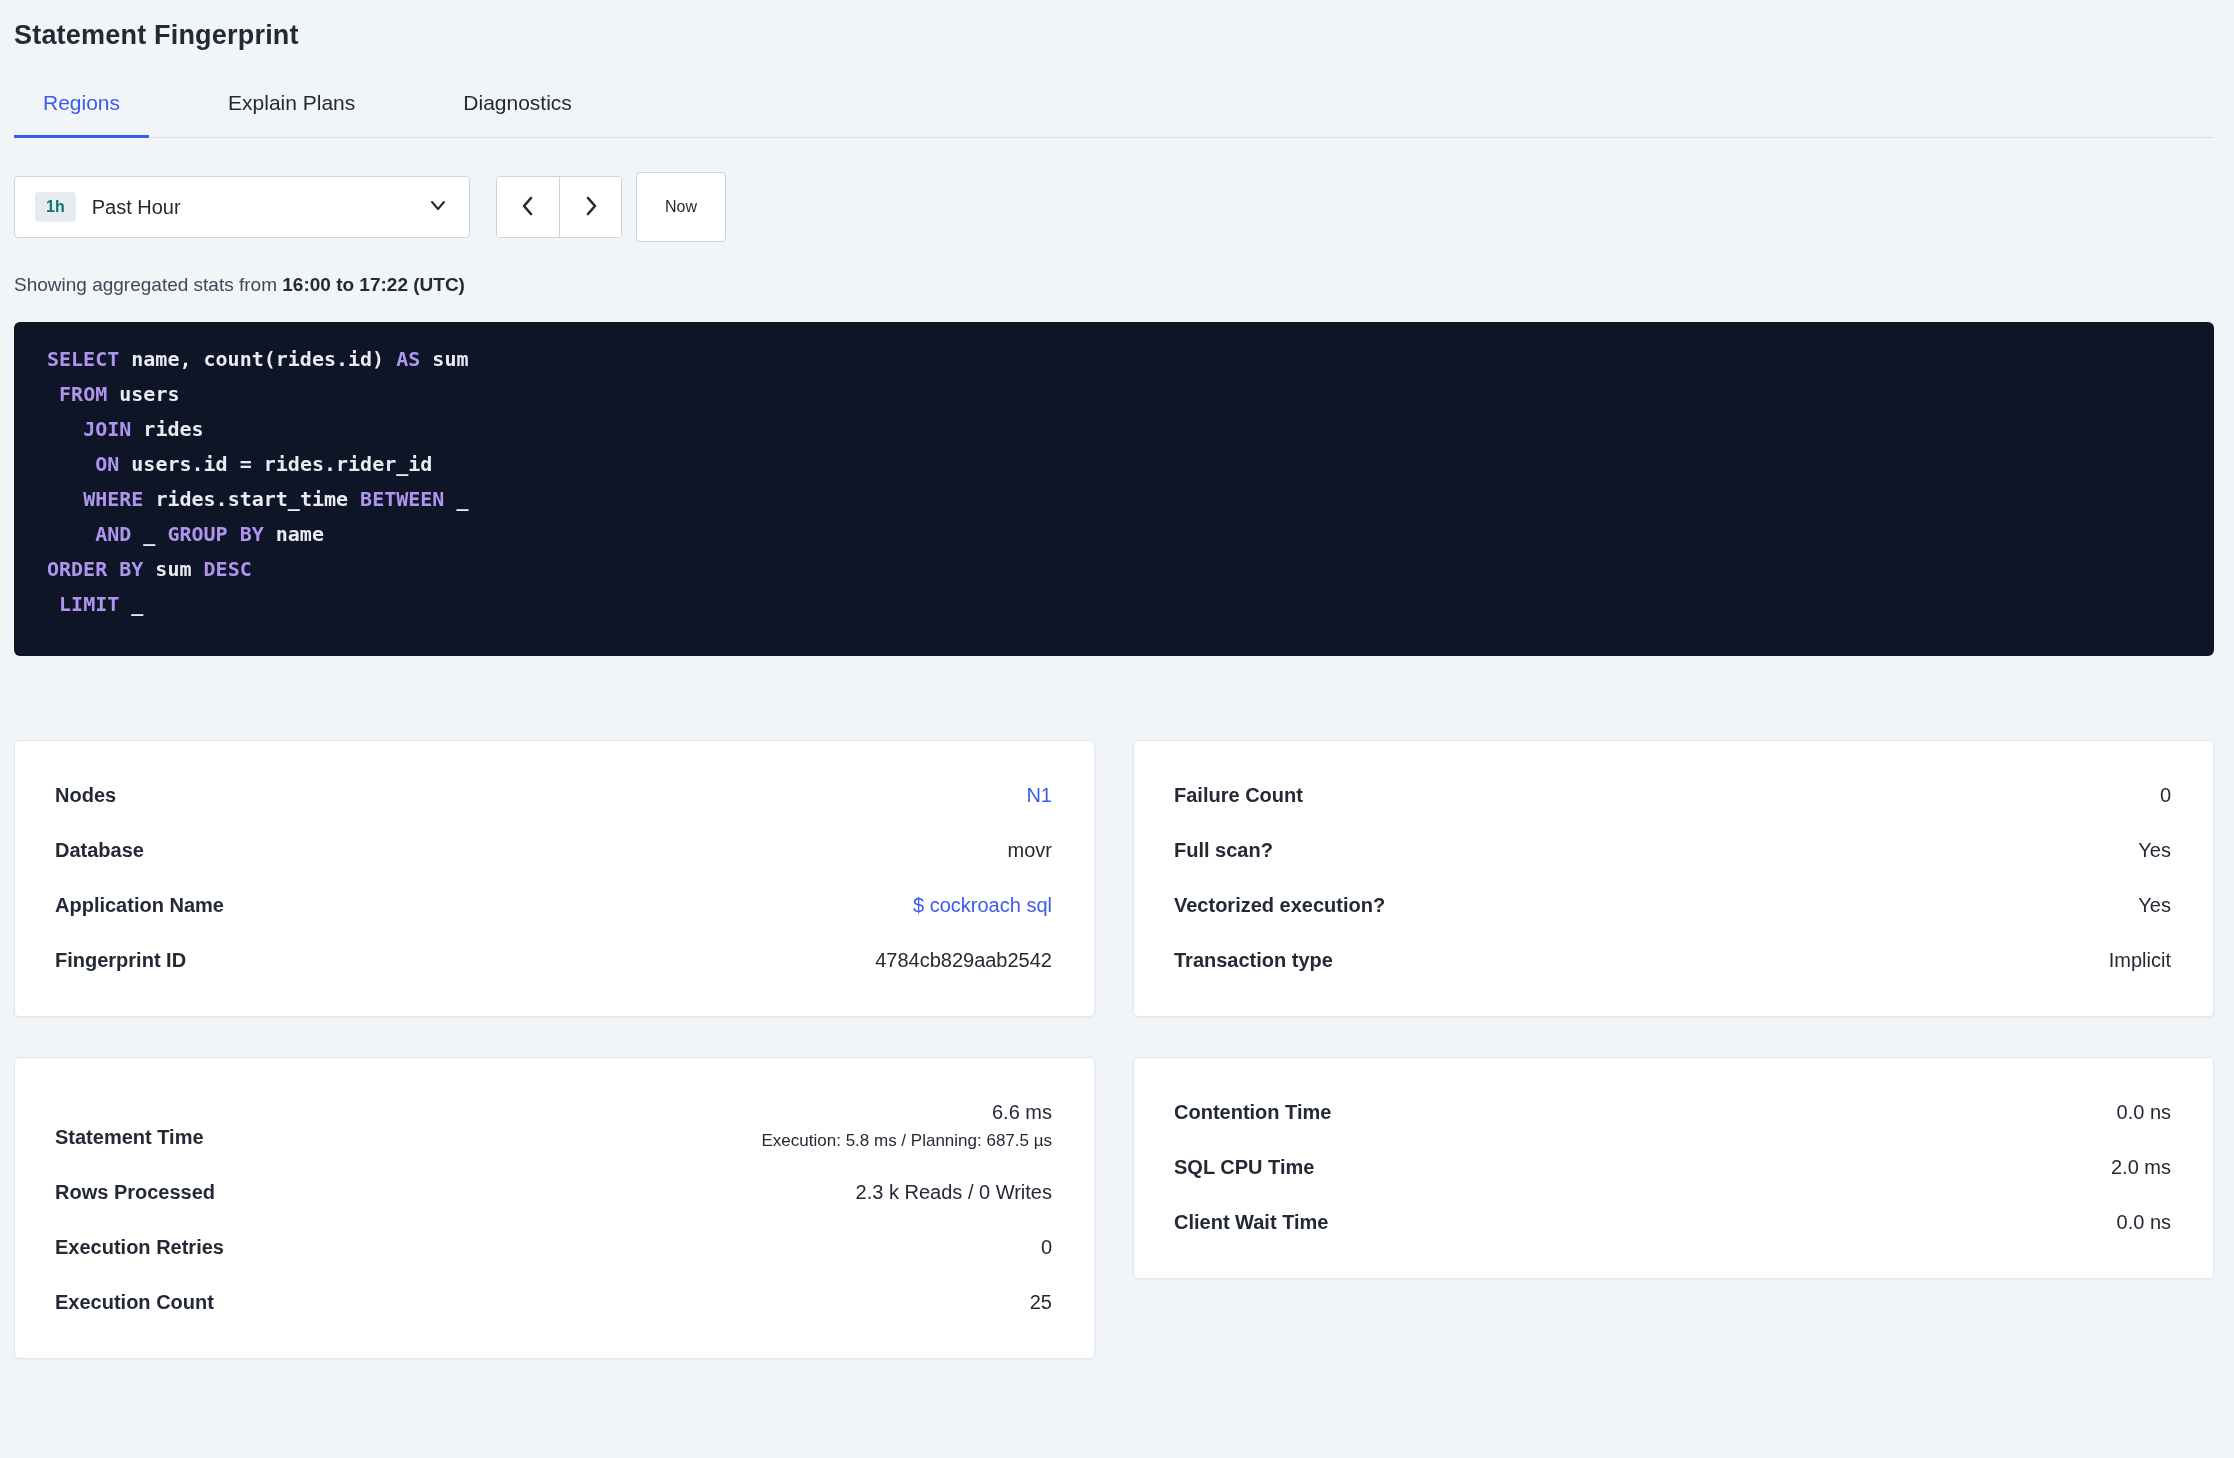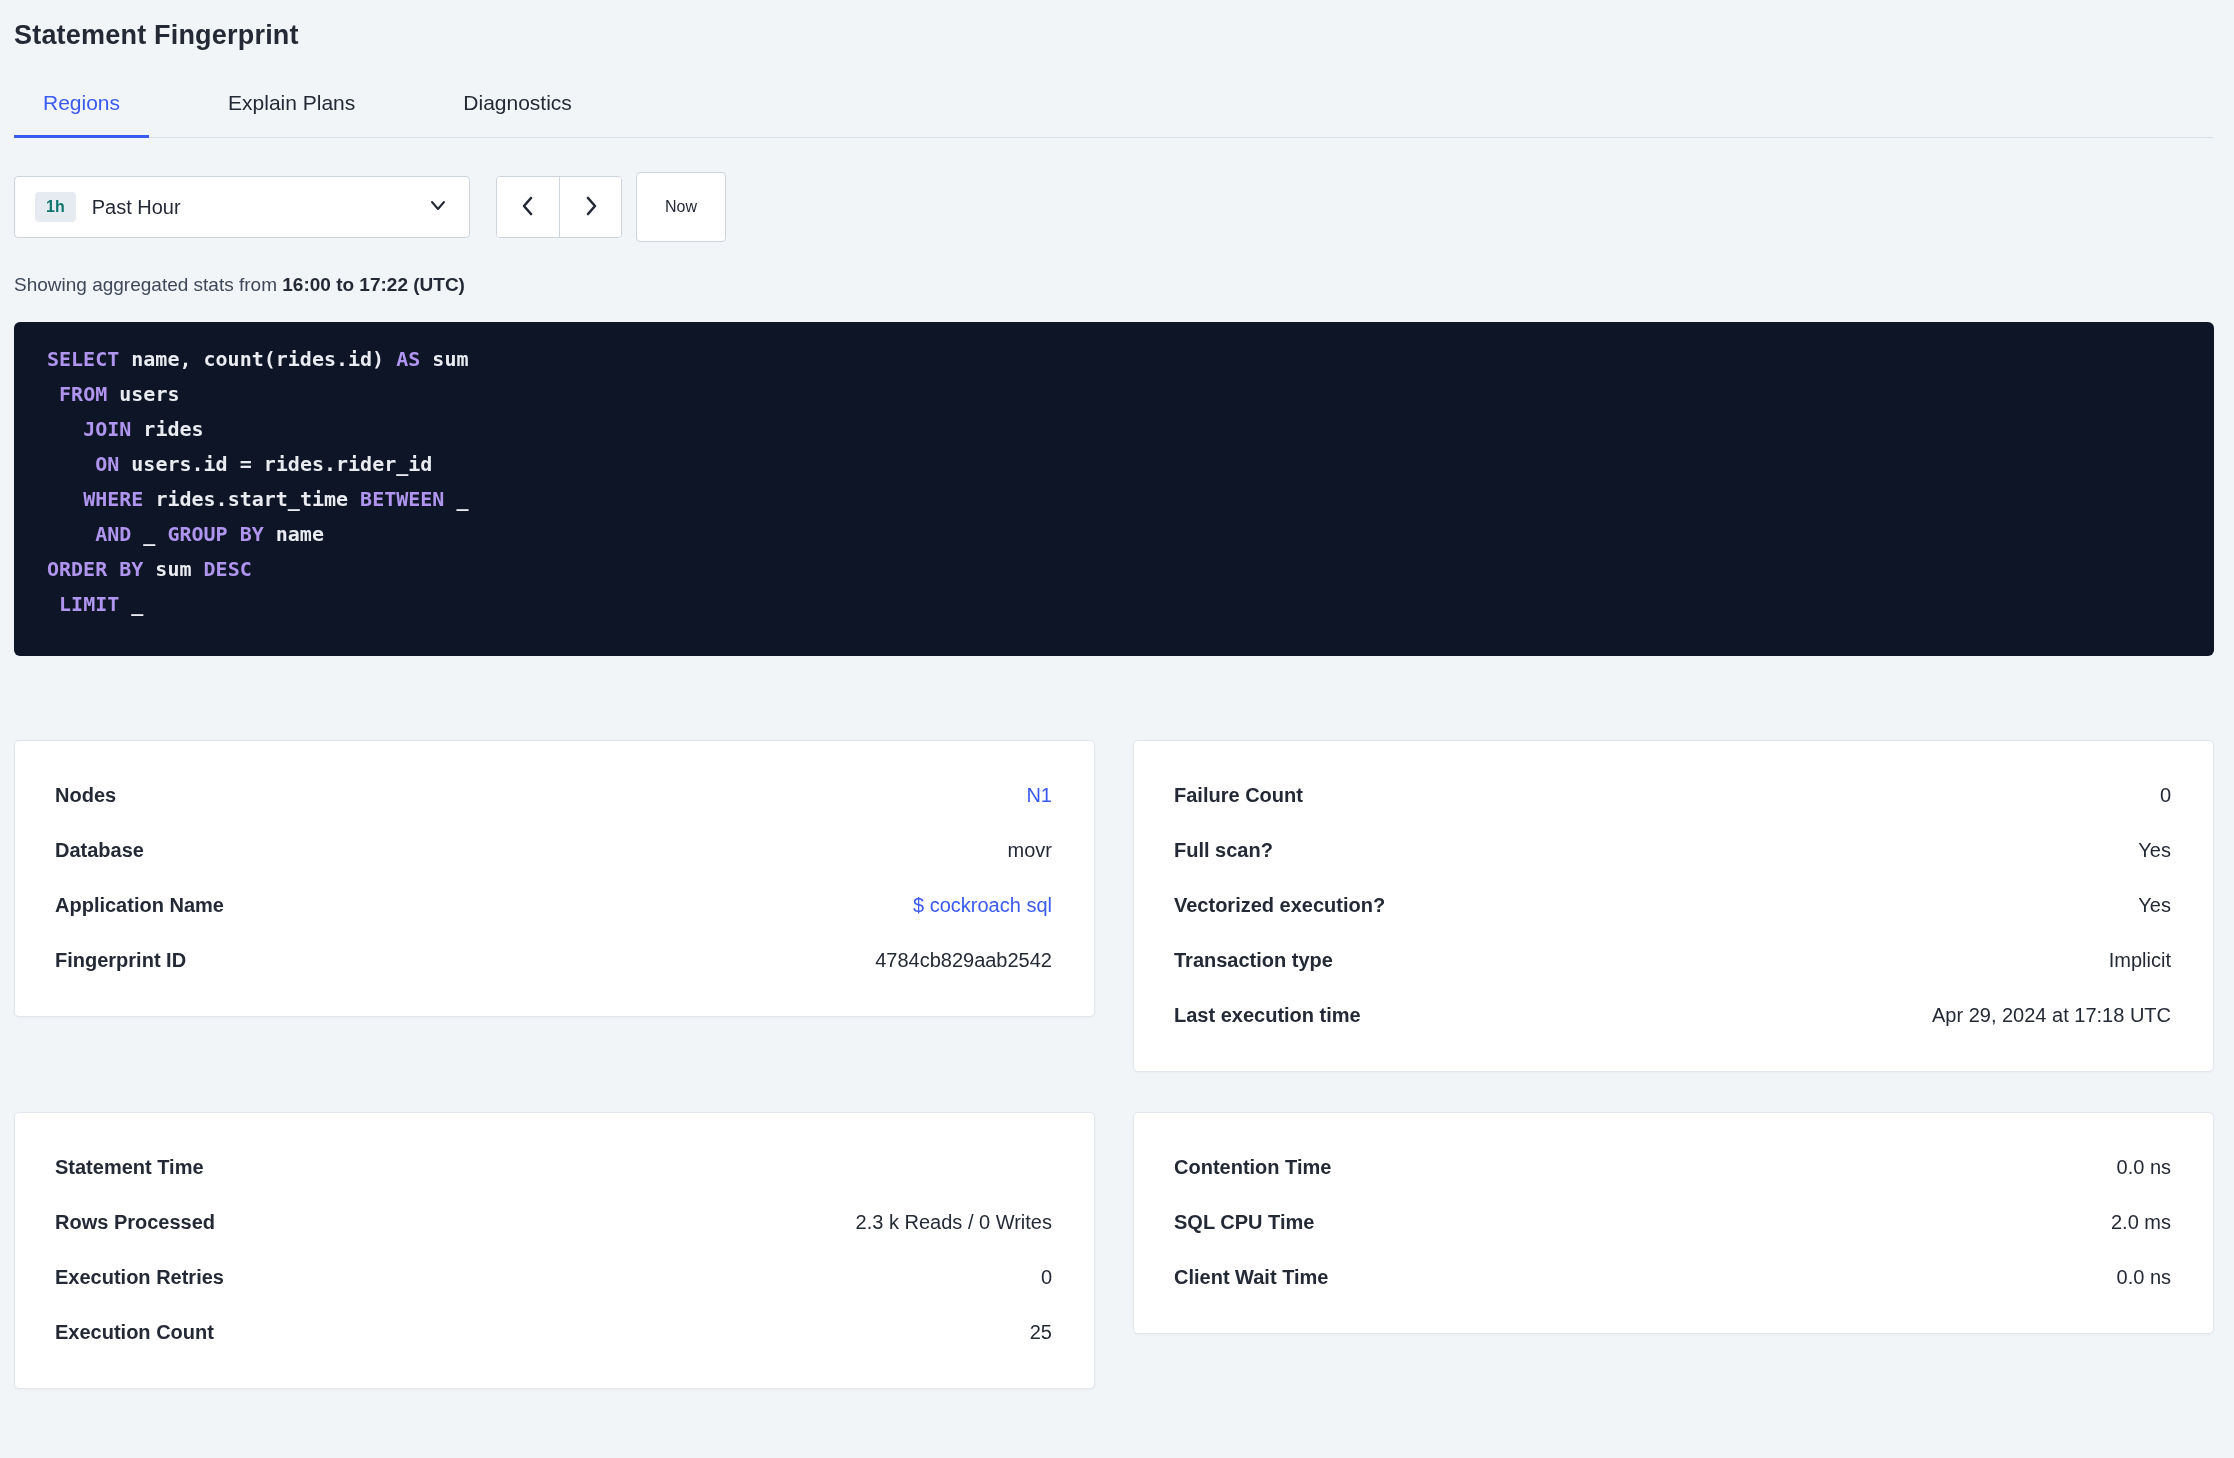--- a/index.html
+++ b/index.html
@@ -162,28 +162,25 @@
           <span class="row-value-wrap"><span class="row-value">Yes</span></span>
         </div>
         <div class="card-row">
           <span class="row-label">Vectorized execution?</span>
           <span class="row-value-wrap"><span class="row-value">Yes</span></span>
         </div>
         <div class="card-row">
           <span class="row-label">Transaction type</span>
           <span class="row-value-wrap"><span class="row-value">Implicit</span></span>
         </div>
-        <div class="card-row">
-          <span class="row-label">Last execution time</span>
-          <span class="row-value-wrap"><span class="row-value">Apr 29, 2024 at 17:18 UTC</span></span>
-        </div>
       </div>
       <div class="card">
         <div class="card-row">
           <span class="row-label">Statement Time</span>
+          <span class="row-value-wrap"><span class="row-value">6.6 ms</span><span class="row-sub">Execution: 5.8 ms / Planning: 687.5 µs</span></span>
         </div>
         <div class="card-row">
           <span class="row-label">Rows Processed</span>
           <span class="row-value-wrap"><span class="row-value">2.3 k Reads / 0 Writes</span></span>
         </div>
         <div class="card-row">
           <span class="row-label">Execution Retries</span>
           <span class="row-value-wrap"><span class="row-value">0</span></span>
         </div>
         <div class="card-row">

